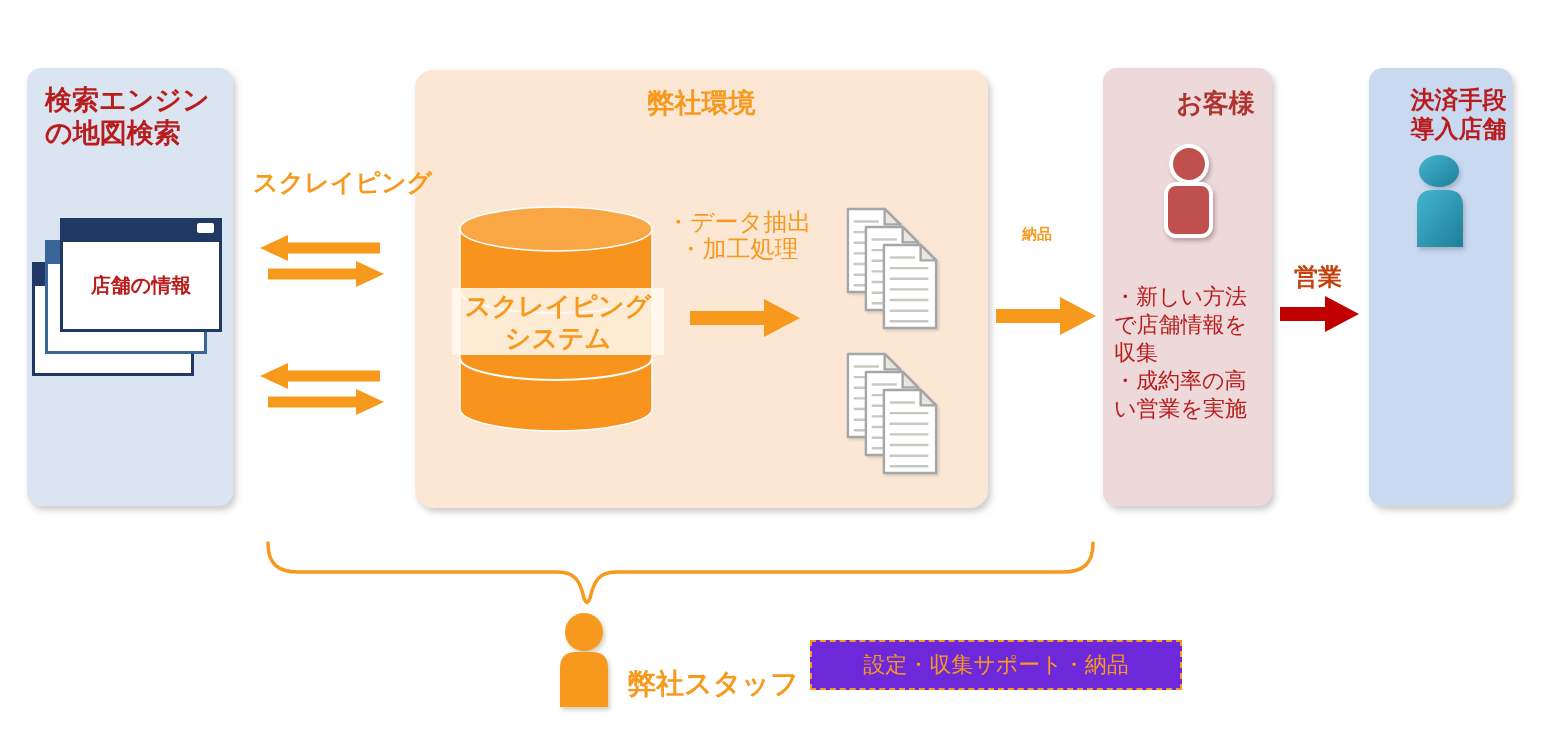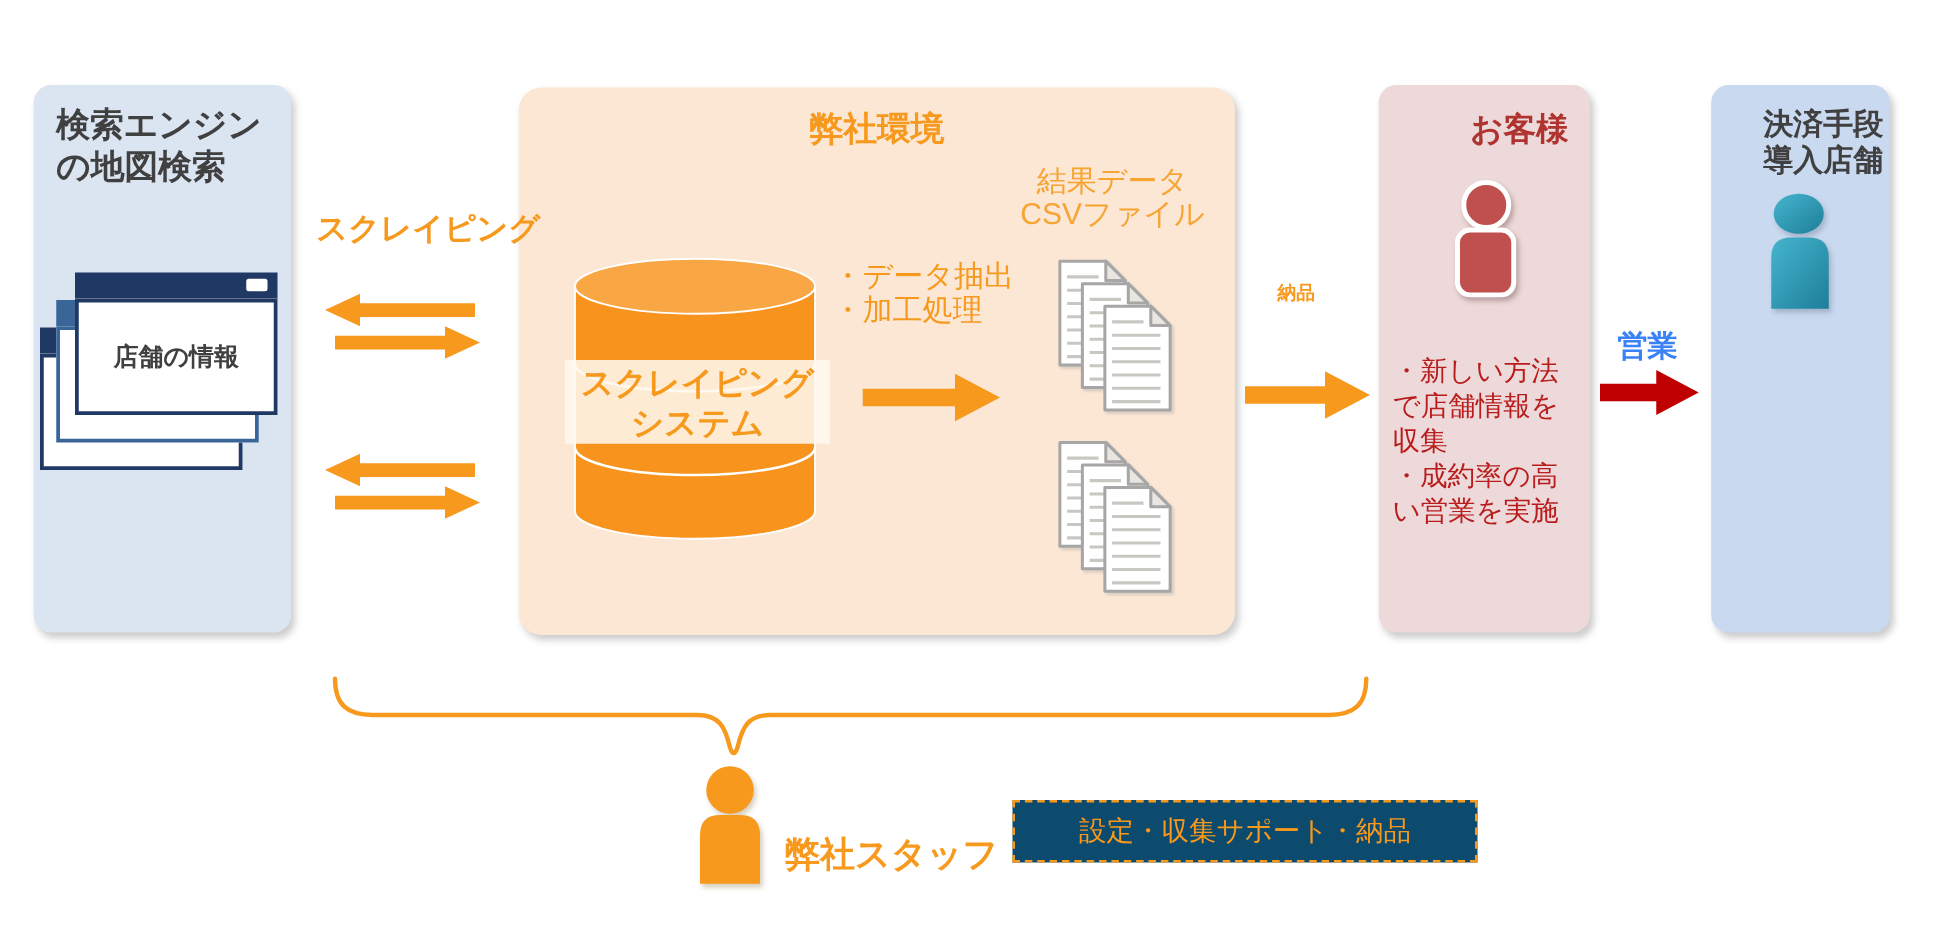--- a/index.html
+++ b/index.html
@@ -2,30 +2,30 @@
 <html><head>
 <meta charset="utf-8">
 <style>
   html,body{margin:0;padding:0;background:#ffffff;}
   body{font-family:"Liberation Sans","DejaVu Sans",sans-serif;}
   .canvas{position:relative;width:1550px;height:756px;background:#ffffff;overflow:hidden;}
   .abs{position:absolute;}
   .panel{position:absolute;border-radius:14px;box-shadow:3px 4px 6px rgba(110,110,110,0.35);}
   .txt{position:absolute;white-space:nowrap;}
   .bold{font-weight:bold;}
-  .navy{color:#404040;}
+  .navy{color:#b91c1c;}
   .orange{color:#F7991D;}
   .window{position:absolute;}
   .win-bar{height:21px;position:relative;}
   .win-btn{position:absolute;right:8px;top:5px;width:17px;height:10px;background:#ffffff;border-radius:2px;display:block;}
   .win-body{position:absolute;left:0;right:0;top:21px;bottom:0;background:#ffffff;border:3px solid #737373;display:flex;align-items:center;justify-content:center;}
   .doc{position:absolute;filter:drop-shadow(2px 2px 1px rgba(160,160,160,0.35));}
   .person{position:absolute;}
   .band{position:absolute;background:rgba(255,248,239,0.87);display:flex;flex-direction:column;align-items:center;justify-content:center;}
-  .dashedbox{position:absolute;border:2px dashed #F7991D;background:#0c4a6e;display:flex;align-items:center;justify-content:center;}
+  .dashedbox{position:absolute;border:2px dashed #F7991D;background:#6d28d9;display:flex;align-items:center;justify-content:center;}
 </style>
 </head>
 <body>
 
 <div class="canvas">
 
   <svg width="0" height="0" style="position:absolute">
     <defs>
       <g id="doc-shape">
         <path d="M3 3 H41 L57 19 V89 H3 Z" fill="#ffffff" stroke="#A6A6A6" stroke-width="2.5" stroke-linejoin="round"></path>
@@ -87,29 +87,25 @@
     <path d="M5 26 V206 A96 22 0 0 0 197 206 V26" fill="#F8941E" stroke="#ffffff" stroke-width="1.5"></path>
     <ellipse cx="101" cy="26" rx="96" ry="22" fill="#F9A645" stroke="#ffffff" stroke-width="1.5"></ellipse>
     <path d="M5 88 A96 22 0 0 0 197 88" fill="none" stroke="#ffffff" stroke-width="2"></path>
     <path d="M5 155 A96 22 0 0 0 197 155" fill="none" stroke="#ffffff" stroke-width="2"></path>
   </svg>
   <div class="band" style="left:452px;top:288px;width:212px;height:67px;">
     <div class="orange bold" style="font-size:26px;line-height:32px;">スクレイピング</div>
     <div class="orange bold" style="font-size:26px;line-height:32px;">システム</div>
   </div>
 
-  <div class="abs orange" style="left:666px;top:208px;font-size:24px;line-height:27px;white-space:nowrap;">
+  <div class="abs orange" style="left:666px;top:208px;font-size:24px;line-height:27px;white-space:nowrap;text-align:center;">
     <div>・データ抽出</div>
     <div>・加工処理</div>
   </div>
 
-  <div class="abs" style="left:815px;top:133px;width:150px;text-align:center;color:#F7A433;font-size:24px;line-height:26px;">
-    <div>結果データ</div>
-    <div>CSVファイル</div>
-  </div>
 
   <svg class="abs" style="left:690px;top:297px;" width="112" height="42" viewBox="0 0 112 42">
     <polygon fill="#F7991D" points="0,14 74,14 74,2 110,21 74,40 74,28 0,28"></polygon>
   </svg>
 
   <svg class="doc" style="left:845px;top:206px;" width="58" height="89" viewBox="0 0 60 92">
       <use href="#doc-shape"></use>
     </svg>
   <svg class="doc" style="left:863px;top:224px;" width="58" height="89" viewBox="0 0 60 92">
       <use href="#doc-shape"></use>
@@ -138,21 +134,21 @@
   <svg class="person" style="left:1160px;top:140px;filter:drop-shadow(2px 3px 2px rgba(90,50,50,0.35));" width="58" height="98" viewBox="0 0 58 98">
     <circle cx="29" cy="24" r="18" fill="#C0504D" stroke="#ffffff" stroke-width="4"></circle>
     <rect x="6" y="44" width="45" height="52" rx="10" fill="#C0504D" stroke="#ffffff" stroke-width="4"></rect>
   </svg>
 
   <div class="abs" style="left:1114px;top:283px;width:152px;font-size:22px;line-height:28px;color:#b91c1c;">
     <div>・新しい方法で店舗情報を収集</div>
     <div>・成約率の高い営業を実施</div>
   </div>
 
-  <div class="txt bold" style="left:1294px;top:261px;font-size:24px;color:#3b82f6;">営業</div>
+  <div class="txt bold" style="left:1294px;top:261px;font-size:24px;color:#c2410c;">営業</div>
   <svg class="abs" style="left:1280px;top:295px;" width="80" height="38" viewBox="0 0 80 38">
     <polygon fill="#C00000" points="0,12 45,12 45,1 79,19 45,37 45,26 0,26"></polygon>
   </svg>
 
   <div class="abs navy bold" style="left:1387px;top:85px;width:143px;text-align:center;font-size:24px;line-height:29px;">
     <div>決済手段</div>
     <div>導入店舗</div>
   </div>
 
   <svg class="person" style="left:1410px;top:152px;filter:drop-shadow(2px 3px 2px rgba(70,90,110,0.3));" width="60" height="96" viewBox="0 0 60 96">

